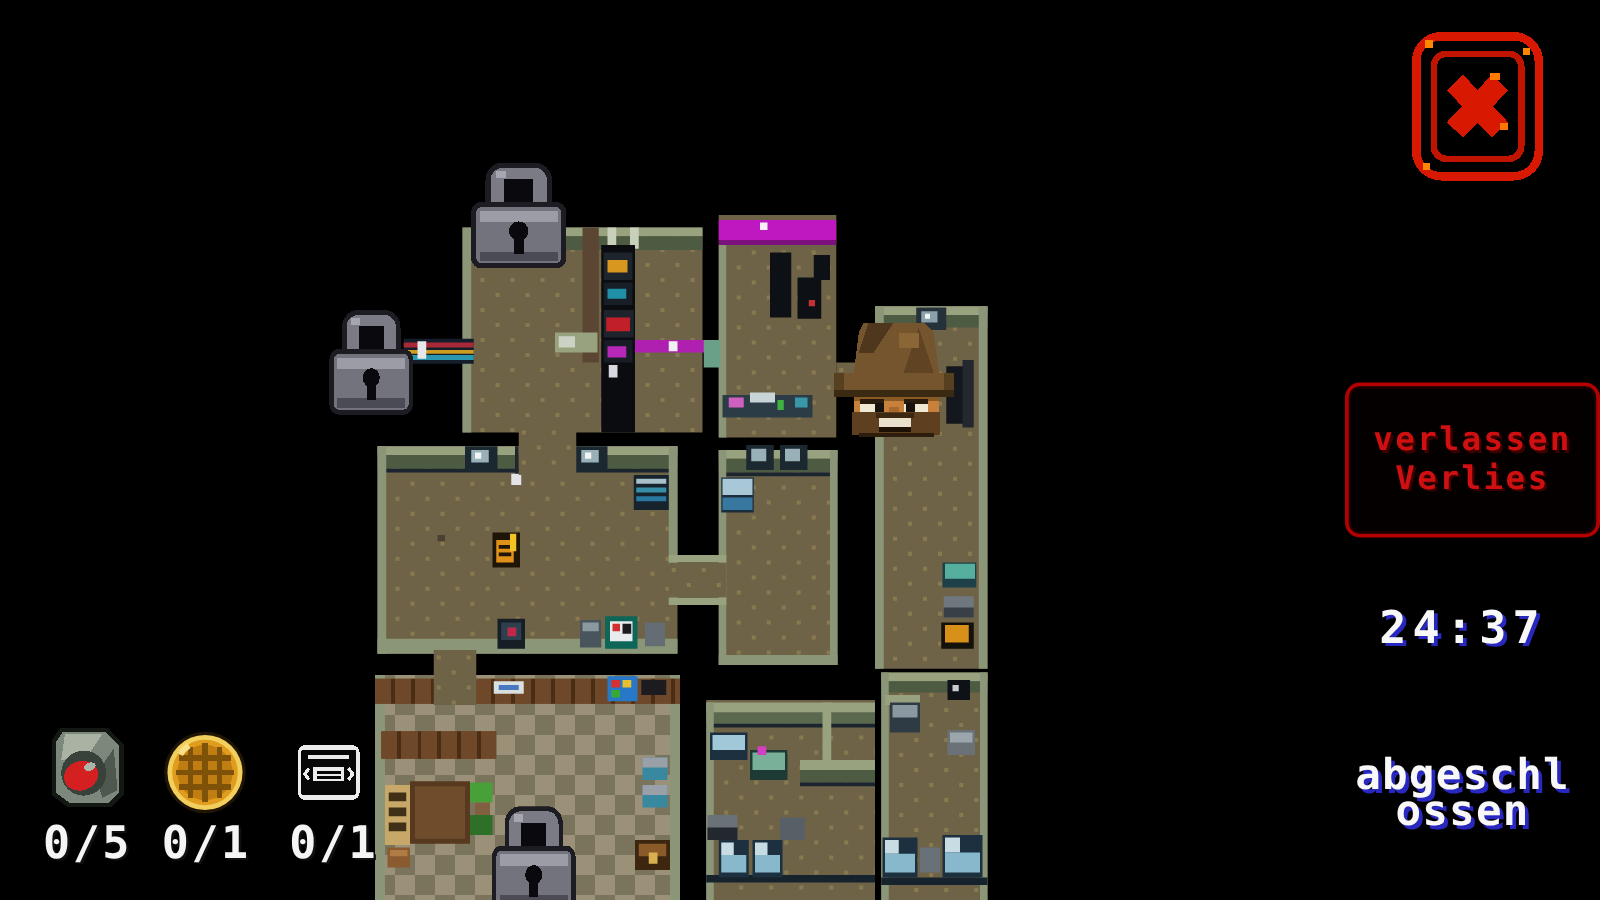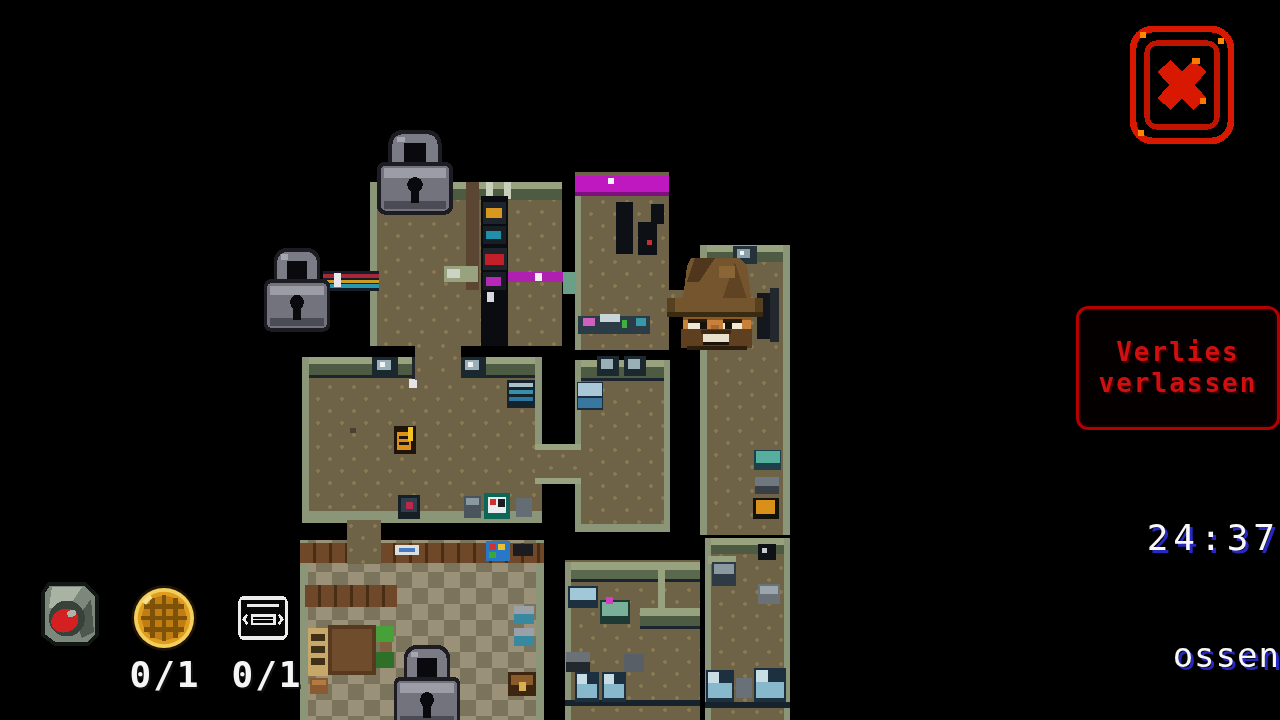--- a/index.html
+++ b/index.html
@@ -18,21 +18,21 @@
   
   .hud-item{position:absolute;text-align:center;}
   .hud-count{position:absolute;color:#f5f5f5;font-weight:bold;font-size:36px;letter-spacing:2px;
     text-shadow:2px 2px 0 #101010;white-space:nowrap;text-align:center;}
   .close-btn{position:absolute;left:1128px;top:24px;width:108px;height:122px;cursor:pointer;}
   .exit-btn{position:absolute;left:1076px;top:306px;width:198px;height:118px;border:3px solid #b40000;
     border-radius:12px;background:#050000;display:flex;flex-direction:column;justify-content:center;
     align-items:center;cursor:pointer;box-shadow:inset 0 0 0 2px #1a0000;}
   .exit-line{color:#d01010;font-weight:bold;font-size:26px;letter-spacing:2px;line-height:31px;
     text-shadow:2px 2px 0 #3c0000;white-space:nowrap;}
-  .stat{position:absolute;left:1060px;width:220px;text-align:right;color:#f8f8f8;font-weight:normal;margin-top:35px;}
+  .stat{position:absolute;left:1060px;width:220px;text-align:center;color:#f8f8f8;font-weight:bold;}
   .stat div{text-shadow:3px 3px 0 #2828c0;white-space:nowrap;}
   .timer-block{top:486px;font-size:36px;letter-spacing:5px;line-height:34px;}
   .progress-block{top:606px;font-size:34px;letter-spacing:1px;line-height:29px;}
 </style>
 </head>
 <body>
 
 <div class="stage">
 
   <div id="dungeon-map">
@@ -300,20 +300,21 @@
       <g shape-rendering="crispEdges">
         <path d="M5 2 L17 2 L21 6 L21 19 L18 22 L7 22 L3 19 L3 5 Z" fill="#7d887c" stroke="#141814" stroke-width="1.2"></path>
         <path d="M6 3 L16 3 L12 9 L5 10 Z" fill="#a9b2a3"></path>
         <path d="M19 7 L20 18 L16 20 L14 14 Z" fill="#4e584e"></path>
         <circle cx="11" cy="13.5" r="6" fill="#39423a"></circle>
         <ellipse cx="10.3" cy="14.2" rx="4.6" ry="3.9" fill="#d42020" transform="rotate(-18 10.3 14.2)"></ellipse>
         <ellipse cx="12.6" cy="11.8" rx="1.6" ry="1.1" fill="#adb5a8" transform="rotate(-18 12.6 11.8)"></ellipse>
       </g>
     </svg>
   </div>
+  <div class="hud-count" style="left:20px;top:654px;width:100px;">0/5</div>
 
   <div class="hud-item" style="left:128px;top:583px;width:72px;height:70px;">
     <svg viewBox="0 0 24 24" width="72" height="70">
       <g>
         <circle cx="12" cy="12" r="11.2" fill="#201505"></circle>
         <circle cx="12" cy="12" r="10.3" fill="#f2cf5c"></circle>
         <circle cx="12" cy="12" r="9" fill="#e09c1c"></circle>
         <circle cx="12" cy="12" r="7.6" fill="#c07e12"></circle>
         <g stroke="#7e5208" stroke-width="1.5" shape-rendering="crispEdges">
           <line x1="8" y1="5" x2="8" y2="19"></line>
@@ -354,25 +355,26 @@
         <rect x="5" y="53" width="3" height="3" fill="#ff8800"></rect>
         <line x1="18" y1="21" x2="36" y2="40" stroke="#d81800" stroke-width="9"></line>
         <line x1="36" y1="21" x2="18" y2="40" stroke="#d81800" stroke-width="9"></line>
         <rect x="32" y="17" width="4" height="3" fill="#ff7800"></rect>
         <rect x="36" y="37" width="3" height="3" fill="#ff7800"></rect>
       </g>
     </svg>
   </div>
 
   <div class="exit-btn">
+    <div class="exit-line">verlassen</div>
     <div class="exit-line">Verlies</div>
-    <div class="exit-line">verlassen</div>
   </div>
 
   <div class="stat timer-block">
     <div>24:37</div>
   </div>
 
   <div class="stat progress-block">
+    <div>abgeschl</div>
     <div>ossen</div>
   </div>
 
 </div>
 
 </body></html>

